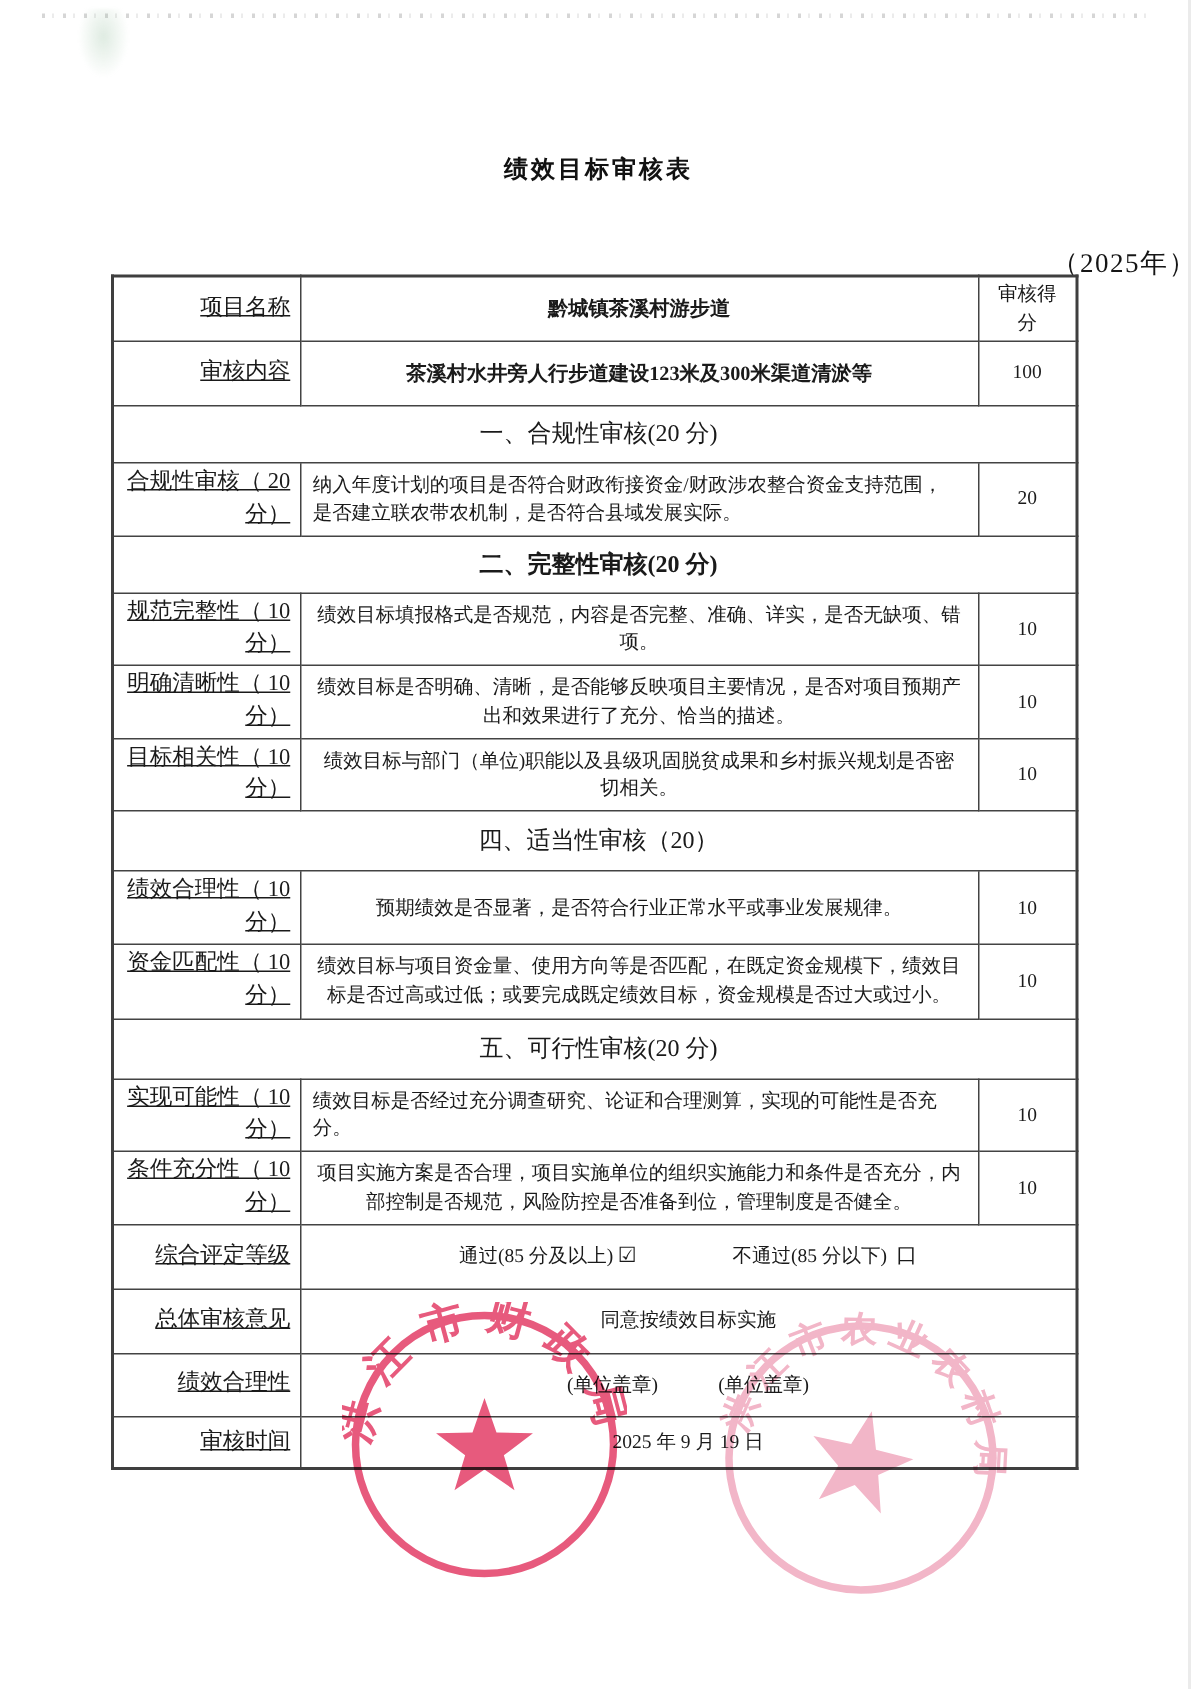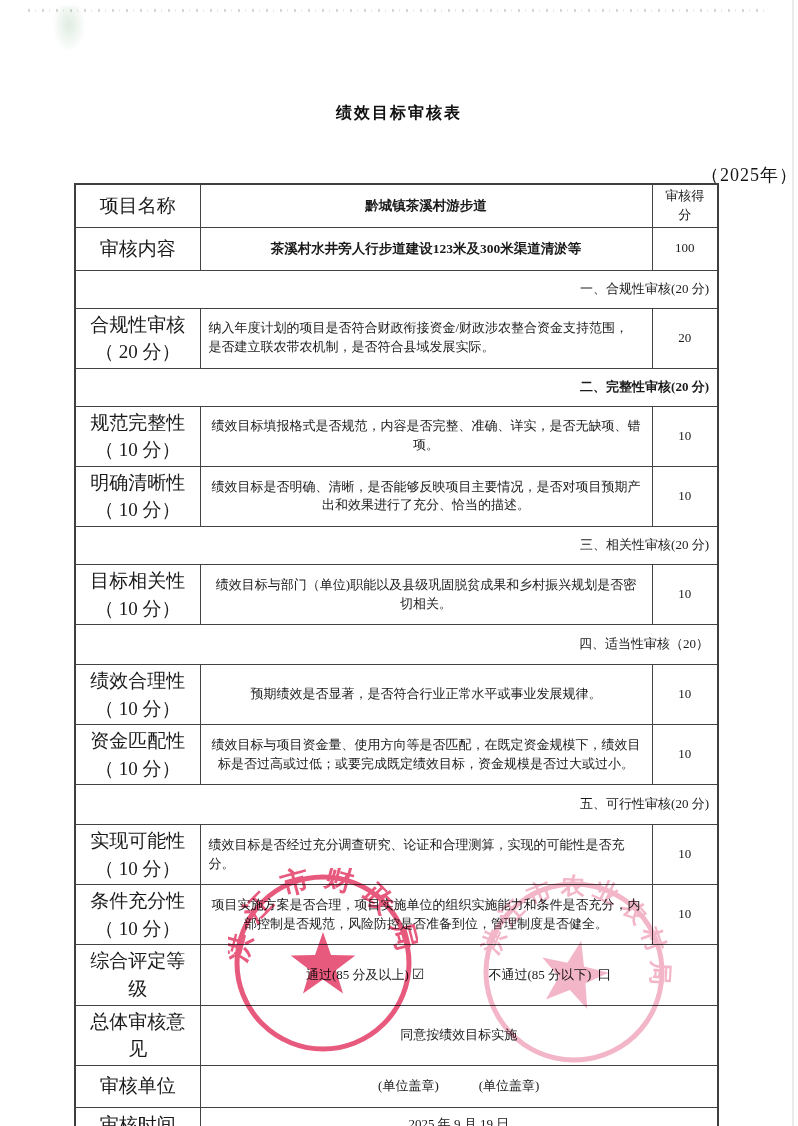--- a/index.html
+++ b/index.html
@@ -38,26 +38,26 @@
     border-collapse:collapse;table-layout:fixed;
     border:2.5px solid #3f3f3f;
   }
   col.c1{width:125px;} col.c3{width:66px;}
   td.cell{
     border:1.6px solid #434343;
     font-size:13px;line-height:1.45;
     padding:2px 8px;vertical-align:middle;
     color:#1a1a1a;
   }
-  td.label-cell{text-align:center;font-size:19px;padding:2px 6px;}
+  td.label-cell{text-align:right;font-size:15px;padding:2px 6px;text-decoration:underline;}
   td.content-cell{text-align:center;}
   td.content-cell.al{text-align:left;}
   td.content-cell.strong{font-weight:bold;font-size:13.5px;}
   td.score-cell{text-align:center;font-size:13px;}
-  td.section-cell{text-align:right;font-size:13px;padding-left:13px;}
+  td.section-cell{text-align:center;font-size:16px;padding-left:13px;}
   .verdict-wrap{display:flex;justify-content:center;gap:64px;}
   .verdict-item{white-space:nowrap;}
   .verdict-mark{margin-left:3px;font-size:14px;}
   .seals-wrap{display:flex;justify-content:center;gap:40px;align-items:center;}
   .stamp{position:absolute;mix-blend-mode:multiply;pointer-events:none;}
   .stamp-left{left:228px;top:868px;opacity:.88;}
   .stamp-right{left:476px;top:874px;opacity:.75;transform:rotate(13deg);}
 </style>
 </head>
 <body>
@@ -100,23 +100,20 @@
       <tr style="height: 41px;">
         <td class="cell label-cell">规范完整性（ 10 分）</td>
         <td class="cell content-cell">绩效目标填报格式是否规范，内容是否完整、准确、详实，是否无缺项、错项。</td>
         <td class="cell score-cell">10</td>
       </tr>
       <tr style="height: 42px;">
         <td class="cell label-cell">明确清晰性（ 10 分）</td>
         <td class="cell content-cell">绩效目标是否明确、清晰，是否能够反映项目主要情况，是否对项目预期产出和效果进行了充分、恰当的描述。</td>
         <td class="cell score-cell">10</td>
       </tr>
-      <tr style="height: 38px;">
-        <td class="cell section-cell" colspan="3">三、相关性审核(20 分)</td>
-      </tr>
       <tr style="height: 41px;">
         <td class="cell label-cell">目标相关性（ 10 分）</td>
         <td class="cell content-cell">绩效目标与部门（单位)职能以及县级巩固脱贫成果和乡村振兴规划是否密 切相关。</td>
         <td class="cell score-cell">10</td>
       </tr>
       <tr style="height: 40px;">
         <td class="cell section-cell" colspan="3">四、适当性审核（20）</td>
       </tr>
       <tr style="height: 40px;">
         <td class="cell label-cell">绩效合理性（ 10 分）</td>
@@ -148,21 +145,21 @@
             <span class="verdict-item">通过(85 分及以上)<span class="verdict-mark">☑</span></span>
             <span class="verdict-item">不通过(85 分以下) <span class="verdict-mark">口</span></span>
           </div>
         </td>
       </tr>
       <tr style="height: 43px;">
         <td class="cell label-cell">总体审核意见</td>
         <td class="cell content-cell" colspan="2">同意按绩效目标实施</td>
       </tr>
       <tr style="height: 42px;">
-        <td class="cell label-cell">审核单位</td>
+        <td class="cell label-cell">绩效合理性</td>
         <td class="cell content-cell" colspan="2">
           <div class="seals-wrap">
             <span>(单位盖章)</span>
             <span>(单位盖章)</span>
           </div>
         </td>
       </tr>
       <tr style="height: 35px;">
         <td class="cell label-cell">审核时间</td>
         <td class="cell content-cell" colspan="2">2025 年 9 月 19 日</td>

